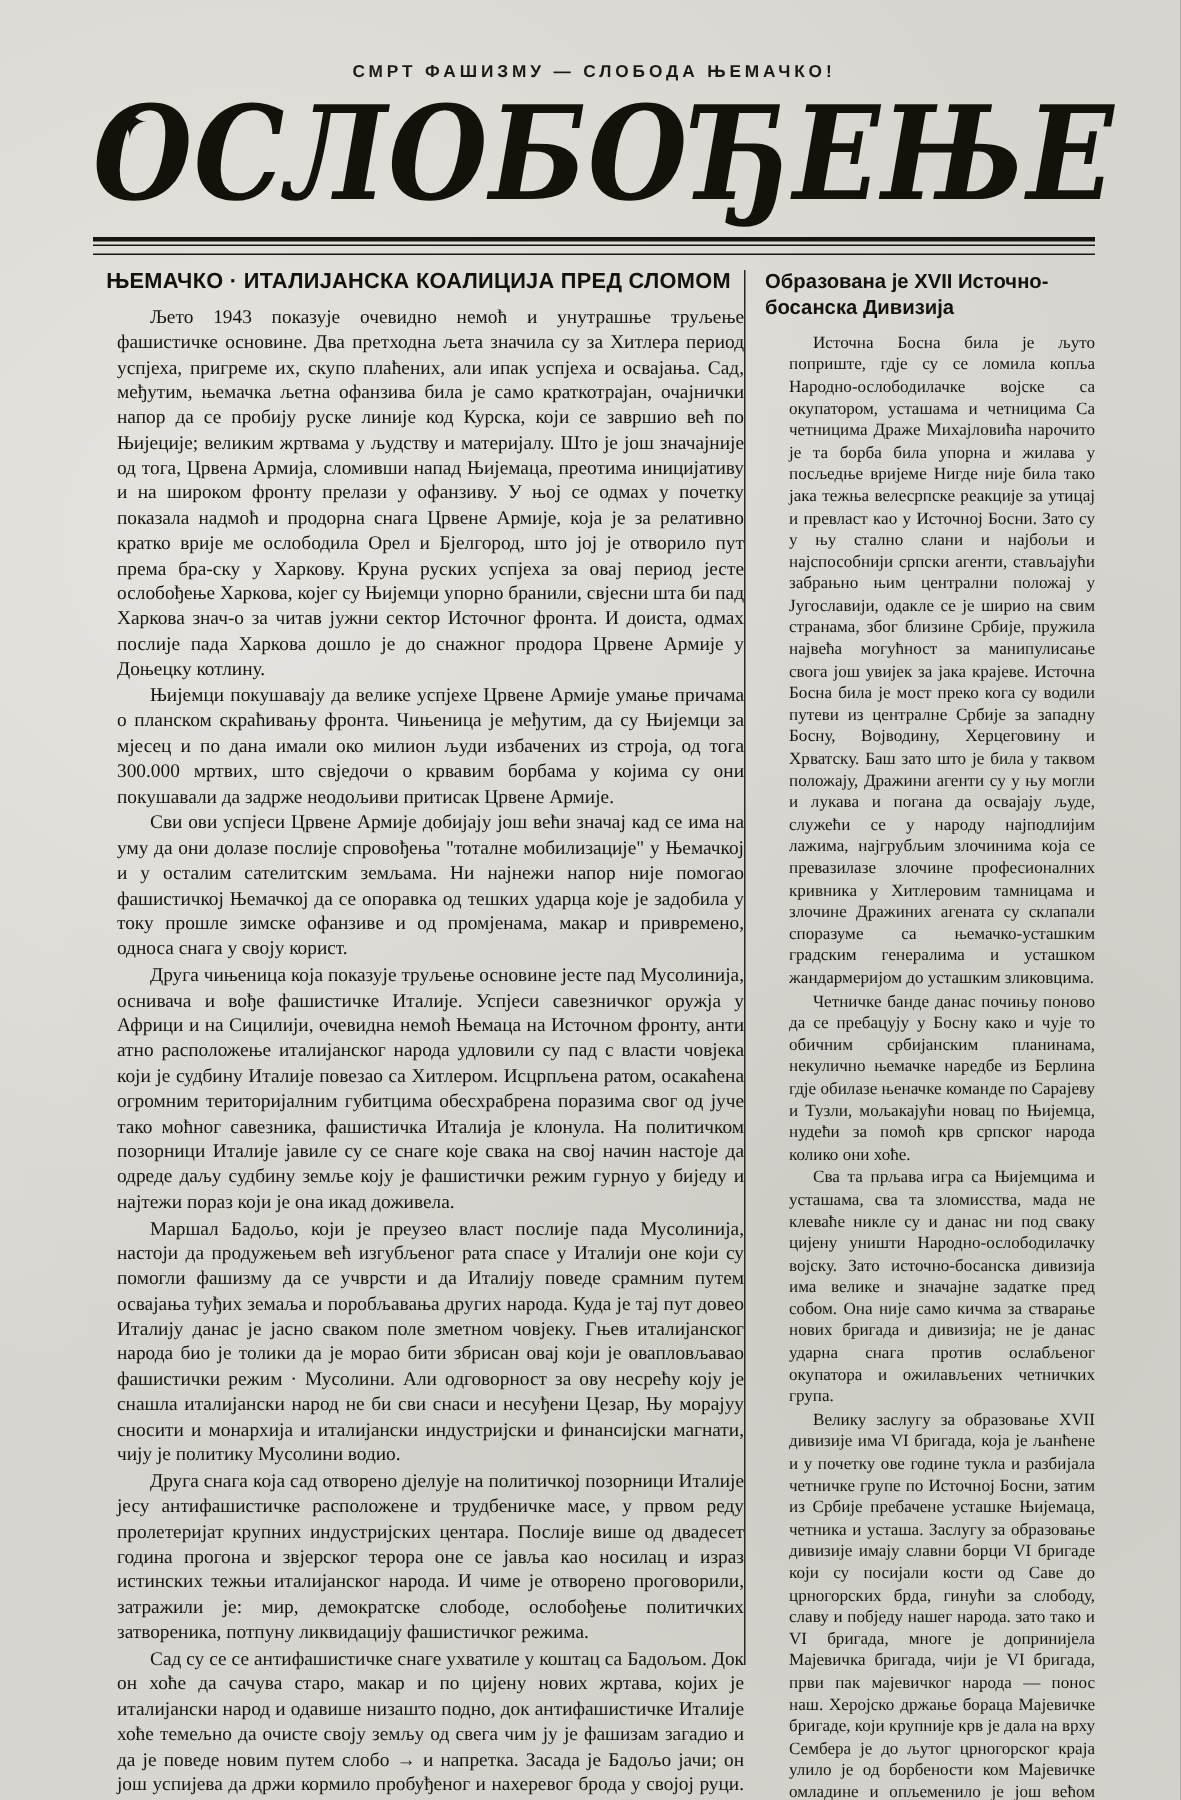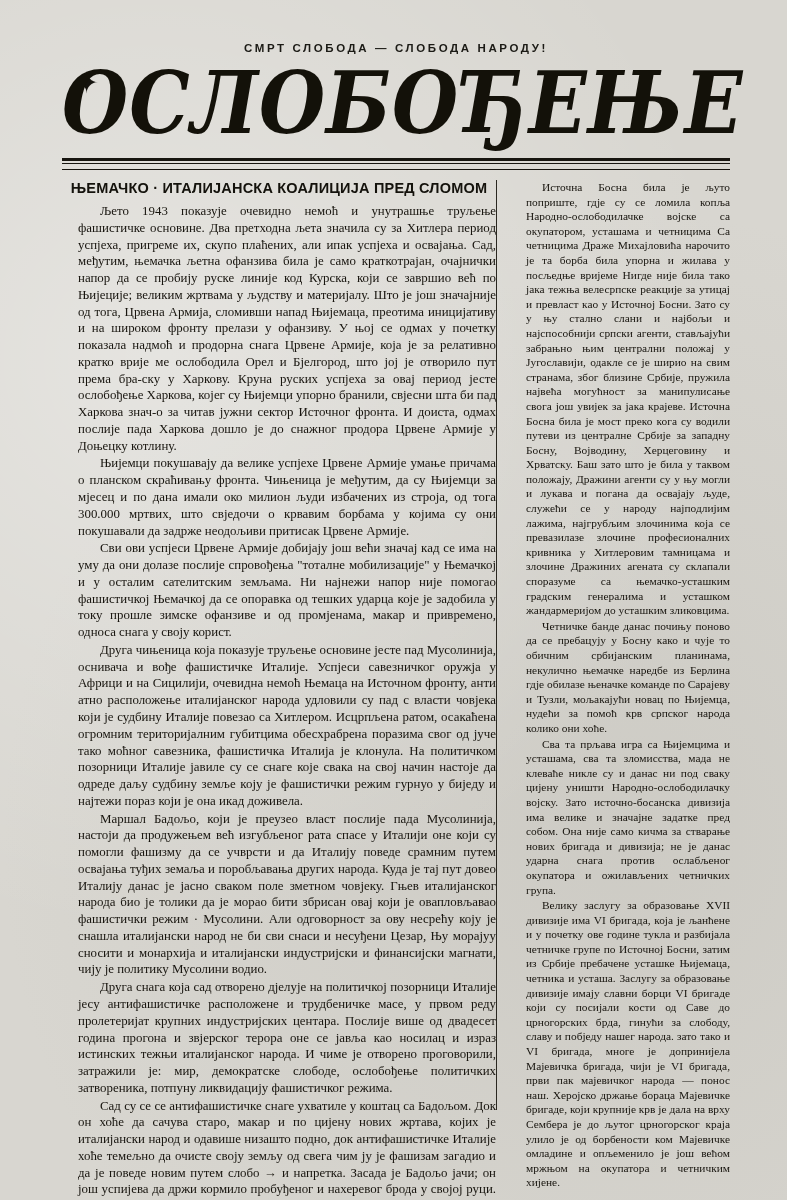--- a/index.html
+++ b/index.html
@@ -147,21 +147,21 @@
   .col-right p.body.first {
     text-indent: 16px;
   }
 </style>
 </head>
 <body>
 
 <div class="page">
   <div class="inner">
 
-    <div class="slogan">СМРТ СЛОБОДА — СЛОБОДА НАРОДУ!</div>
+    <div class="slogan">СМРТ ФАШИЗМУ — СЛОБОДА ЊЕМАЧКО!</div>
 
     <div class="masthead">
       <div class="star">✦</div>
       <div class="logo">ОСЛОБОЂЕЊЕ</div>
     </div>
 
     <div class="rule-thick"></div>
     <div class="rule-thin"></div>
 
     <div class="rule-after-sub"></div>
@@ -173,20 +173,21 @@
         <p class="body">Љето 1943 показује очевидно немоћ и унутрашње труљење фашистичке основине. Два претходна љета значила су за Хитлера период успјеха, пригреме их, скупо плаћених, али ипак успјеха и освајања. Сад, међутим, њемачка љетна офанзива била је само краткотрајан, очајнички напор да се пробију руске линије код Курска, који се завршио већ по Њијеције; великим жртвама у људству и материјалу. Што је још значајније од тога, Црвена Армија, сломивши напад Њијемаца, преотима иницијативу и на широком фронту прелази у офанзиву. У њој се одмах у почетку показала надмоћ и продорна снага Црвене Армије, која је за релативно кратко врије ме ослободила Орел и Бјелгород, што јој је отворило пут према бра-ску у Харкову. Круна руских успјеха за овај период јесте ослобођење Харкова, којег су Њијемци упорно бранили, свјесни шта би пад Харкова знач-о за читав јужни сектор Источног фронта. И доиста, одмах послије пада Харкова дошло је до снажног продора Црвене Армије у Доњецку котлину.</p>
         <p class="body">Њијемци покушавају да велике успјехе Црвене Армије умање причама о планском скраћивању фронта. Чињеница је међутим, да су Њијемци за мјесец и по дана имали око милион људи избачених из строја, од тога 300.000 мртвих, што свједочи о крвавим борбама у којима су они покушавали да задрже неодољиви притисак Црвене Армије.</p>
         <p class="body">Сви ови успјеси Црвене Армије добијају још већи значај кад се има на уму да они долазе послије спровођења "тоталне мобилизације" у Њемачкој и у осталим сателитским земљама. Ни најнежи напор није помогао фашистичкој Њемачкој да се опоравка од тешких ударца које је задобила у току прошле зимске офанзиве и од промјенама, макар и привремено, односа снага у своју корист.</p>
         <p class="body">Друга чињеница која показује труљење основине јесте пад Мусолинија, оснивача и вође фашистичке Италије. Успјеси савезничког оружја у Африци и на Сицилији, очевидна немоћ Њемаца на Источном фронту, анти атно расположење италијанског народа удловили су пад с власти човјека који је судбину Италије повезао са Хитлером. Исцрпљена ратом, осакаћена огромним територијалним губитцима обесхрабрена поразима свог од јуче тако моћног савезника, фашистичка Италија је клонула. На политичком позорници Италије јавиле су се снаге које свака на свој начин настоје да одреде даљу судбину земље коју је фашистички режим гурнуо у биједу и најтежи пораз који је она икад доживела.</p>
         <p class="body">Маршал Бадољо, који је преузео власт послије пада Мусолинија, настоји да продужењем већ изгубљеног рата спасе у Италији оне који су помогли фашизму да се учврсти и да Италију поведе срамним путем освајања туђих земаља и поробљавања других народа. Куда је тај пут довео Италију данас је јасно сваком поле зметном човјеку. Гњев италијанског народа био је толики да је морао бити збрисан овај који је овапловљавао фашистички режим · Мусолини. Али одговорност за ову несрећу коју је снашла италијански народ не би сви снаси и несуђени Цезар, Њу морајуу сносити и монархија и италијански индустријски и финансијски магнати, чију је политику Мусолини водио.</p>
         <p class="body">Друга снага која сад отворено дјелује на политичкој позорници Италије јесу антифашистичке расположене и трудбеничке масе, у првом реду пролетеријат крупних индустријских центара. Послије више од двадесет година прогона и звјерског терора оне се јавља као носилац и израз истинских тежњи италијанског народа. И чиме је отворено проговорили, затражили је: мир, демократске слободе, ослобођење политичких затвореника, потпуну ликвидацију фашистичког режима.</p>
         <p class="body">Сад су се се антифашистичке снаге ухватиле у коштац са Бадољом. Док он хоће да сачува старо, макар и по цијену нових жртава, којих је италијански народ и одавише низашто подно, док антифашистичке Италије хоће темељно да очисте своју земљу од свега чим ју је фашизам загадио и да је поведе новим путем слобо → и напретка. Засада је Бадољо јачи; он још успијева да држи кормило пробуђеног и нахеревог брода у својој руци. Он се још нада да ће га моћи спасти. Али анти-</p>
       </div>
 
       <div class="col-right">
+        <h2 class="subhead">Образована је XVII Источно-босанска Дивизија</h2>
         <p class="body">Источна Босна била је љуто поприште, гдје су се ломила копља Народно-ослободилачке војске са окупатором, усташама и четницима Са четницима Драже Михајловића нарочито је та борба била упорна и жилава у посљедње вријеме Нигде није била тако јака тежња велесрпске реакције за утицај и превласт као у Источној Босни. Зато су у њу стално слани и најбољи и најспособнији српски агенти, стављајући забрањно њим централни положај у Југославији, одакле се је ширио на свим странама, због близине Србије, пружила највећа могућност за манипулисање свога још увијек за јака крајеве. Источна Босна била је мост преко кога су водили путеви из централне Србије за западну Босну, Војводину, Херцеговину и Хрватску. Баш зато што је била у таквом положају, Дражини агенти су у њу могли и лукава и погана да освајају људе, служећи се у народу најподлијим лажима, најгрубљим злочинима која се превазилазе злочине професионалних кривника у Хитлеровим тамницама и злочине Дражиних агената су склапали споразуме са њемачко-усташким градским генералима и усташком жандармеријом до усташким зликовцима.</p>
         <p class="body">Четничке банде данас почињу поново да се пребацују у Босну како и чује то обичним србијанским планинама, некулично њемачке наредбе из Берлина гдје обилазе њеначке команде по Сарајеву и Тузли, мољакајући новац по Њијемца, нудећи за помоћ крв српског народа колико они хоће.</p>
         <p class="body">Сва та прљава игра са Њијемцима и усташама, сва та зломисства, мада не клеваће никле су и данас ни под сваку цијену уништи Народно-ослободилачку војску. Зато источно-босанска дивизија има велике и значајне задатке пред собом. Она није само кичма за стварање нових бригада и дивизија; не је данас ударна снага против ослабљеног окупатора и ожилављених четничких група.</p>
         <p class="body">Велику заслугу за образовање XVII дивизије има VI бригада, која је љанћене и у почетку ове године тукла и разбијала четничке групе по Источној Босни, затим из Србије пребачене усташке Њијемаца, четника и усташа. Заслугу за образовање дивизије имају славни борци VI бригаде који су посијали кости од Саве до црногорских брда, гинући за слободу, славу и побједу нашег народа. зато тако и VI бригада, многе је допринијела Мајевичка бригада, чији је VI бригада, први пак мајевичког народа — понос наш. Херојско држање бораца Мајевичке бригаде, који крупније крв је дала на врху Сембера је до љутог црногорског краја улило је од борбености ком Мајевичке омладине и опљеменило је још већом мржњом на окупатора и четничким хијене.</p>
       </div>
 
     </div>
   </div>
 </div>
 

